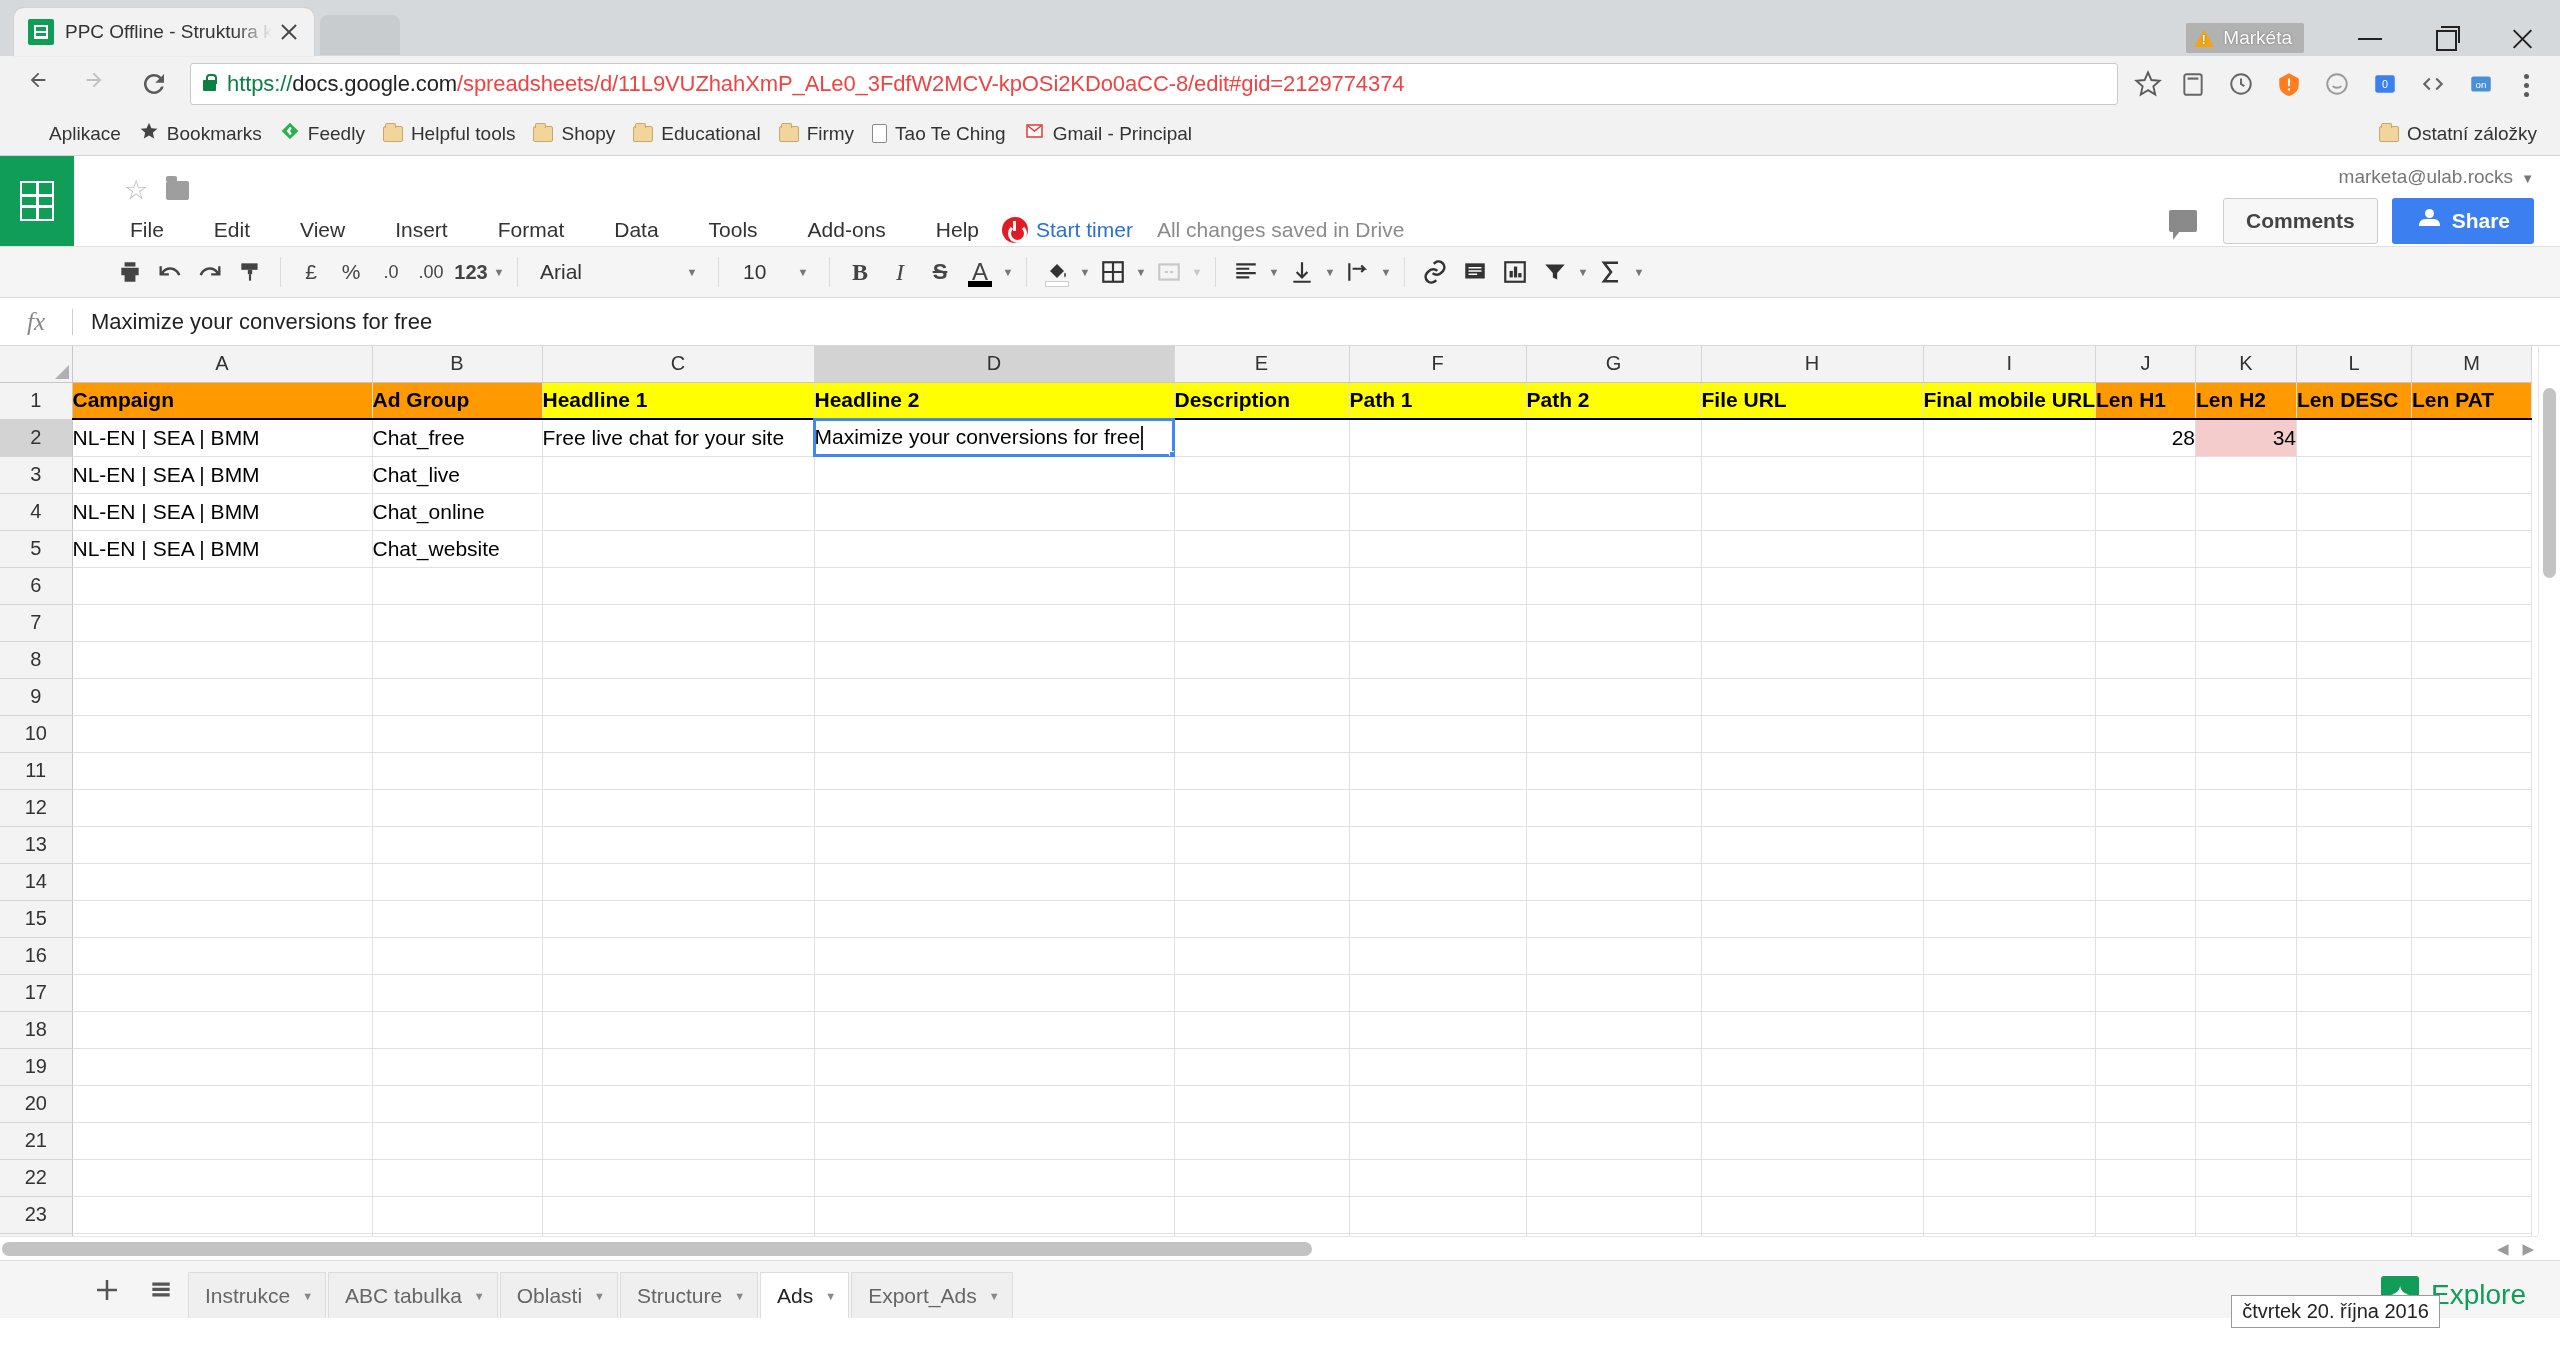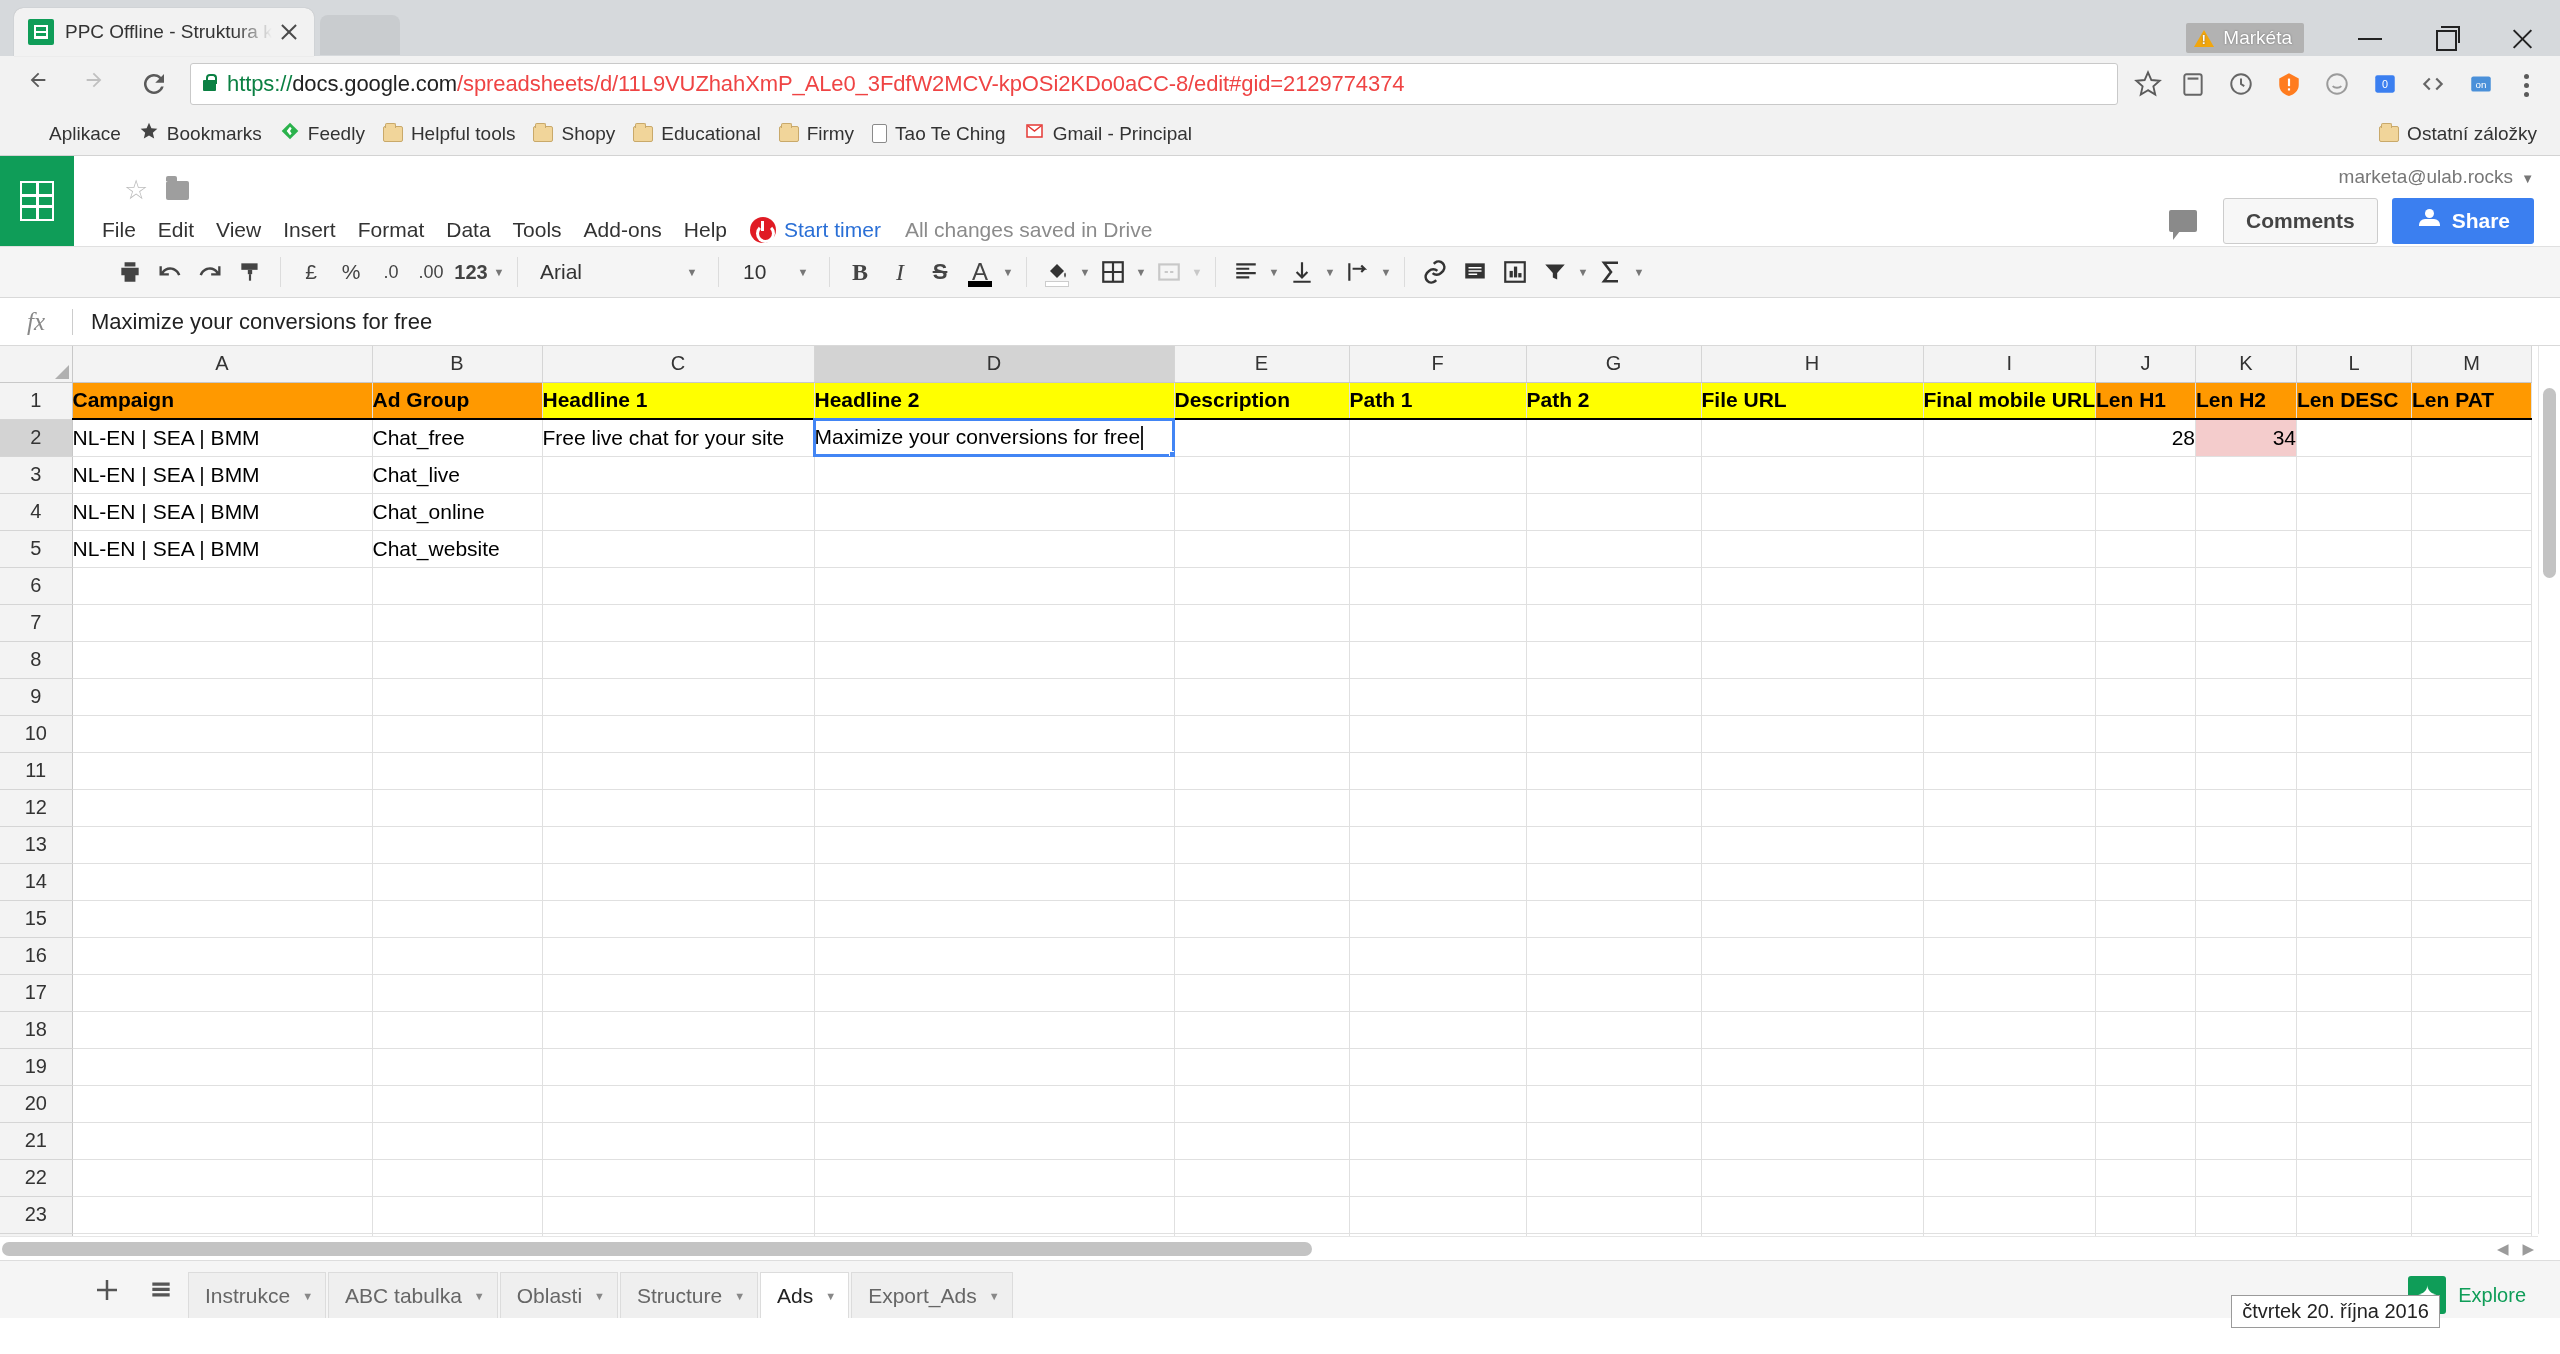--- a/index.html
+++ b/index.html
@@ -170,21 +170,21 @@
   .star-doc { margin-left: 22px; font-size: 27px; color: #bdbdbd; }
   .folder-doc {
     margin-left: 18px; width: 23px; height: 19px; background: #9e9e9e; border-radius: 2px;
     position: relative;
   }
   .folder-doc::before {
     content: ""; position: absolute; left: 0; top: -5px; width: 11px; height: 5px;
     background: #9e9e9e; border-radius: 2px 2px 0 0;
   }
   .menubar { display: flex; align-items: center; height: 40px; font-size: 21px; color: #333; }
-  .menubar .mi { padding: 0 11px; }
+  .menubar .mi { padding: 0 11px; margin-left: 28px; }
   .menubar .mi:first-child { padding-left: 0; }
   .timer-ic {
     width: 26px; height: 26px; background: #e01b24; border-radius: 50%;
     position: relative; margin: 0 8px 0 12px; flex: none;
   }
   .timer-ic::before {
     content: ""; position: absolute; left: 11px; top: 4px; width: 3px; height: 10px; background: #fff;
   }
   .timer-ic::after {
     content: ""; position: absolute; left: 6px; top: 7px; width: 13px; height: 13px;
@@ -336,21 +336,21 @@
   }
   .stab.active { background: #fff; color: #222; font-weight: 400; }
   .stab .sc { margin-left: 12px; font-size: 11px; color: #888; }
   .explore {
     position: absolute; right: 34px; bottom: 4px; display: flex; align-items: center;
   }
   .explore-ic {
     width: 38px; height: 38px; background: #0f9d58; border-radius: 3px; margin-right: 12px;
     display: flex; align-items: center; justify-content: center; color: #fff; font-size: 24px;
   }
-  .explore-lbl { font-size: 20px; color: #0f9d58; text-align: right; }
+  .explore-lbl { font-size: 28px; color: #0f9d58; text-align: right; }
   .tooltip {
     position: absolute; right: 120px; bottom: -10px; background: #fff;
     border: 1px solid #9a9a9a; font-size: 20px; color: #222; padding: 4px 10px;
   }
 </style>
 </head>
 <body>
 
 <div class="chrome-titlebar">
   <div class="tab-strip">

